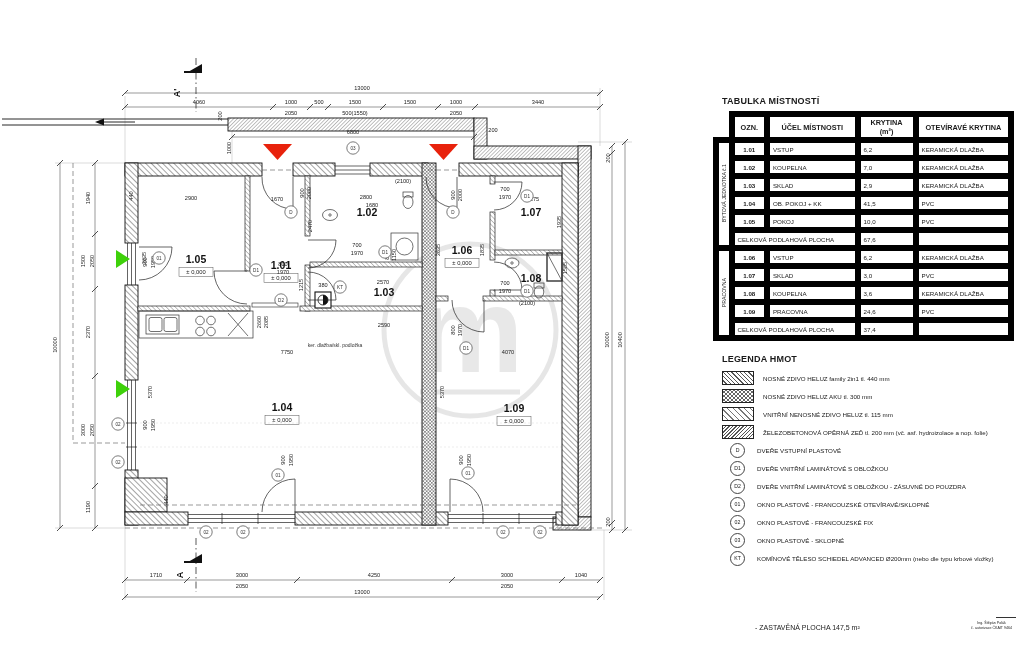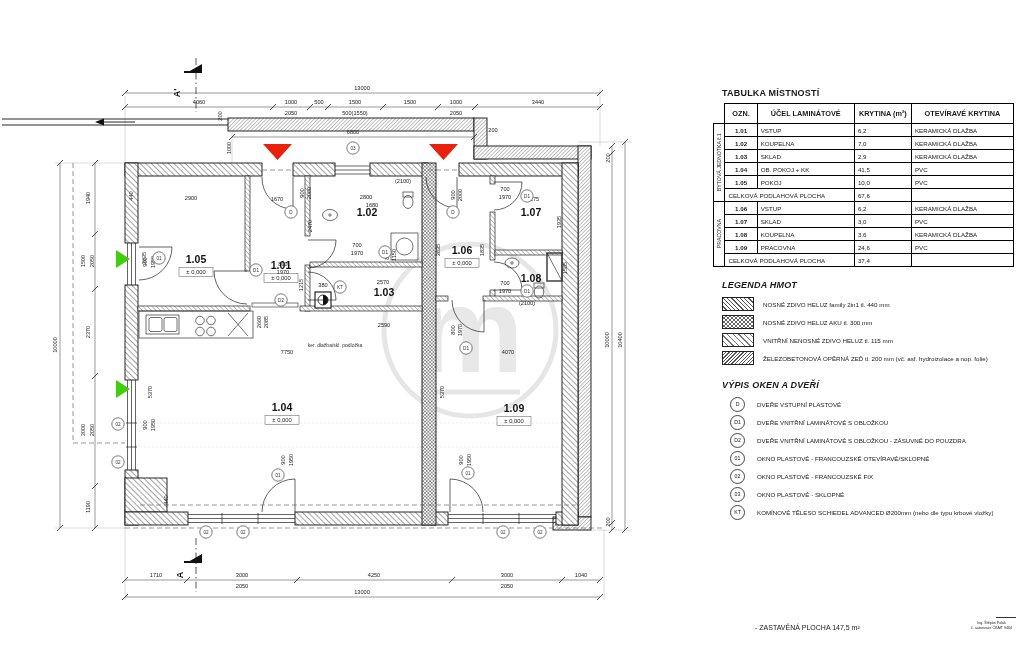--- a/index.html
+++ b/index.html
@@ -19,25 +19,25 @@
   .dimline{stroke:#333;stroke-width:.5;fill:none;}
   .ext{stroke:#999;stroke-width:.35;}
   .ext2{stroke:#ccc;stroke-width:.35;stroke-dasharray:2 2;}
   .thin{stroke:#222;stroke-width:.7;fill:none;}
   .fix{stroke:#333;stroke-width:.7;fill:none;}
   .dash{stroke:#555;stroke-width:.6;fill:none;stroke-dasharray:5 3;}
   .dashdot{stroke:#111;stroke-width:.7;fill:none;stroke-dasharray:7 3 1.5 3;}
   .wm{fill:none;stroke:#d2d2d2;stroke-width:5;opacity:.55;}
   .wm-letter{font-size:120px;font-weight:bold;fill:#d2d2d2;opacity:.5;text-anchor:middle;}
   
-  .panel{position:absolute;left:712px;top:88px;width:302px;}
+  .panel{position:absolute;left:712px;top:96px;width:302px;}
   .sec-title{font-size:9px;font-weight:bold;margin:0 0 5px 10px;letter-spacing:.2px;}
-  .sec-title.mt{margin-top:13px;font-style:italic;}
+  .sec-title.mt{margin-top:13px;}
   table{border-collapse:collapse;margin-left:1px;}
-  td,th{border:1px solid #000000;font-size:6.2px;padding:1px 3px;height:10px;vertical-align:middle;}
+  td,th{border:6px solid #000000;font-size:6.2px;padding:1px 3px;height:10px;vertical-align:middle;}
   th{font-size:7.3px;font-weight:bold;text-align:center;height:17px;background:#fff;}
   th.noborder{border:none;}
   td.grp{width:11px;padding:0;text-align:center;}
   td.grp span{writing-mode:vertical-rl;transform:rotate(180deg);font-size:5.2px;white-space:nowrap;display:inline-block;}
   td.c0{text-align:center;font-weight:bold;width:26px;}
   td.c1{width:95px;}
   td.c2{width:52px;}
   td.c3{width:101px;}
   .lrow{display:flex;align-items:center;height:18px;margin-left:10px;}
   .sw{width:30px;height:12px;border:1px solid #222;margin-right:9px;flex:none;background:#fff;}
@@ -441,21 +441,21 @@
   </svg>
 
 
 <div class="panel">
   <div class="sec-title">TABULKA MÍSTNOSTÍ</div>
   <table>
     <thead>
         <tr id="rt-head">
           <th class="noborder"></th>
           <th>OZN.</th>
-          <th>ÚČEL LAMINÁTOVÉ</th>
+          <th>ÚČEL MÍSTNOSTI</th>
           <th>KRYTINA (m²)</th>
           <th>OTEVÍRAVÉ KRYTINA</th>
         </tr>
       </thead>
     <tbody id="rt-body">
         <tr>
           <td class="grp" rowspan="6"><span>BYTOVÁ JEDNOTKA č.1</span></td>
           <td class="c0">1.01</td>
           <td class="c1">VSTUP</td>
           <td class="c2">6,2</td>
@@ -536,21 +536,20 @@
       <div class="lrow">
         <div class="sw p115"></div>
         <span class="lbl">VNITŘNÍ NENOSNÉ ZDIVO HELUZ tl. 115 mm</span>
       </div>
       <div class="lrow">
         <div class="sw zb"></div>
         <span class="lbl">ŽELEZOBETONOVÁ OPĚRNÁ ZEĎ tl. 200 mm (vč. asf. hydroizolace a nop. folie)</span>
       </div>
     </div>
 
-  <div class="sec-title mt">VÝPIS OKEN A DVEŘÍ</div>
   <div id="openings-items">
       <div class="orow">
         <div class="ocirc">D</div>
         <span class="lbl">DVEŘE VSTUPNÍ PLASTOVÉ</span>
       </div>
       <div class="orow">
         <div class="ocirc">D1</div>
         <span class="lbl">DVEŘE VNITŘNÍ LAMINÁTOVÉ S OBLOŽKOU</span>
       </div>
       <div class="orow">

